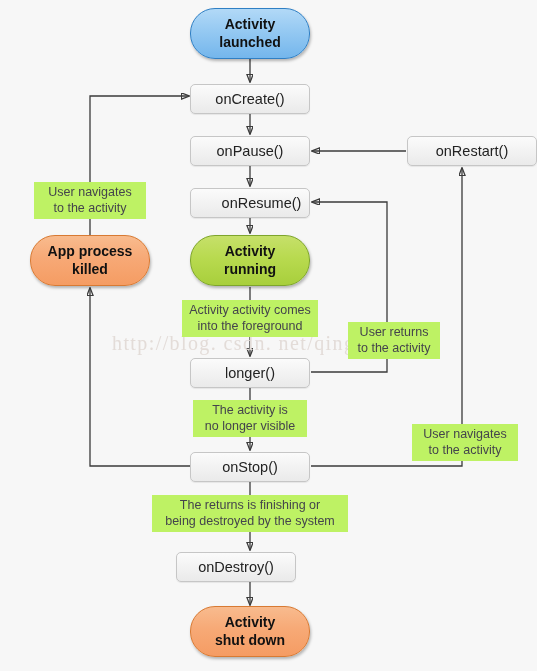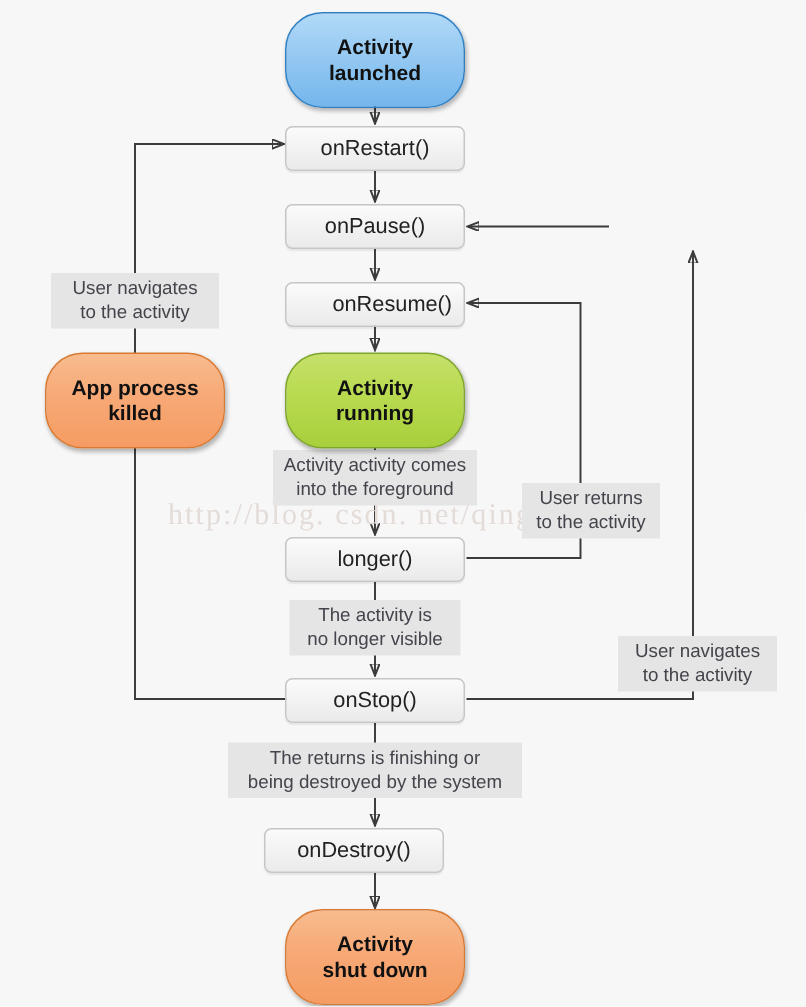--- a/index.html
+++ b/index.html
@@ -62,21 +62,21 @@
     border-radius: 5px;
     background: linear-gradient(to bottom, #fbfbfb 0%, #f2f2f2 52%, #eaeaea 100%);
     box-shadow: 0 1px 1px rgba(0,0,0,0.07);
     font-size: 14.5px;
     color: #222222;
   }
 
   
   .capsule {
     width: 120px;
-    height: 64px;
+    height: 51px;
     border-radius: 25px;
     font-size: 14px;
     font-weight: bold;
     line-height: 1.22;
     color: #111111;
     box-shadow: 1px 2px 3px rgba(0,0,0,0.28);
   }
   .capsule.blue {
     border: 1px solid #2f7fc4;
     background: linear-gradient(to bottom, #b2d9f7 0%, #95c9f2 45%, #74b6ec 100%);
@@ -87,21 +87,21 @@
   }
   .capsule.orange {
     border: 1px solid #d87a33;
     background: linear-gradient(to bottom, #f8bb8e 0%, #f7a976 45%, #f59c63 100%);
   }
 
   
   .edge-label {
     position: absolute;
     box-sizing: border-box;
-    background: #e5e5e5;
+    background: #bef264;
     color: #44444c;
     font-size: 12.5px;
     line-height: 1.25;
     text-align: center;
     padding: 3px 5px;
     white-space: pre-line;
     z-index: 2;
   }
 </style>
 </head>
@@ -144,21 +144,21 @@
   </svg>
 
   <div class="watermark">http://blog. csdn. net/qingye_we</div>
 
   <div class="node capsule blue" style="left:190px; top:8px;">
     <span style="white-space:pre-line">Activity
 launched</span>
   </div>
 
   <div class="node method" style="left:190px; top:84px;">
-    <span>onRestart()</span>
+    <span>onCreate()</span>
   </div>
 
   <div class="node method" style="left:190px; top:136px;">
     <span>onPause()</span>
   </div>
 
   <div class="node method" style="left:190px; top:188px;padding-left:23px;">
     <span>onResume()</span>
   </div>
 
@@ -182,20 +182,23 @@
   <div class="node capsule orange" style="left:190px; top:606px;">
     <span style="white-space:pre-line">Activity
 shut down</span>
   </div>
 
   <div class="node capsule orange" style="left:30px; top:235px;">
     <span style="white-space:pre-line">App process
 killed</span>
   </div>
 
+  <div class="node method" style="left:407px; top:136px; width:130px;">
+    <span>onRestart()</span>
+  </div>
 
   <div class="edge-label" style="left:34px; top:182px; width:112px;">User navigates
 to the activity</div>
 
   <div class="edge-label" style="left:182px; top:300px; width:136px;">Activity activity comes
 into the foreground</div>
 
 
   <div class="edge-label" style="left:348px; top:322px; width:92px;">User returns
 to the activity</div>

